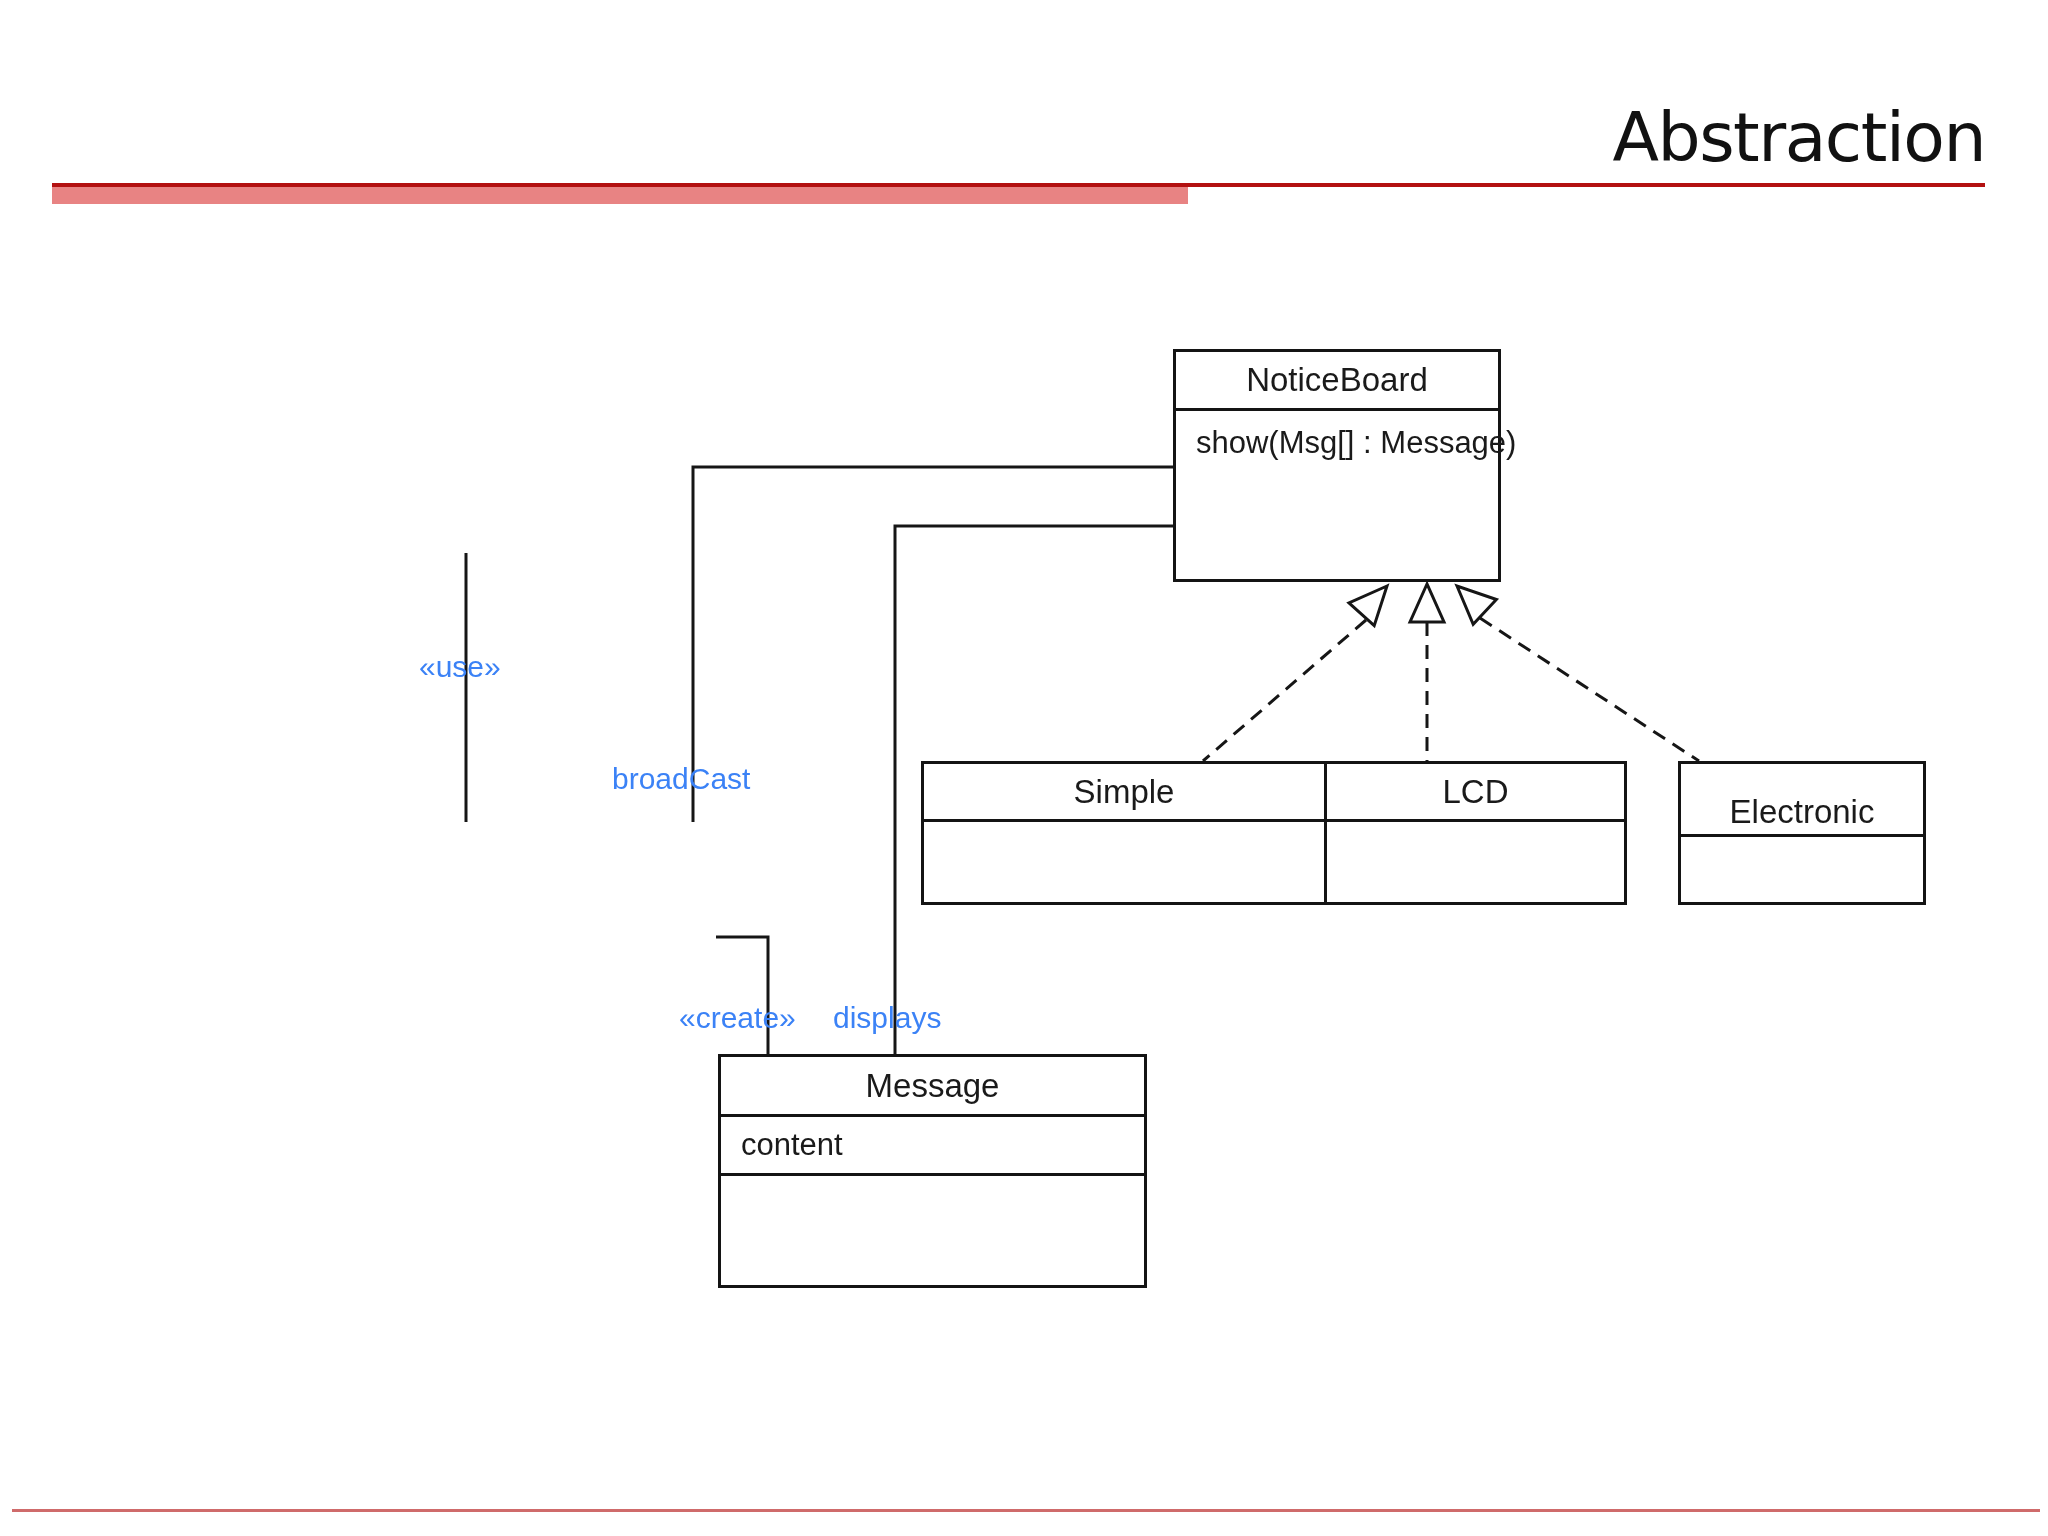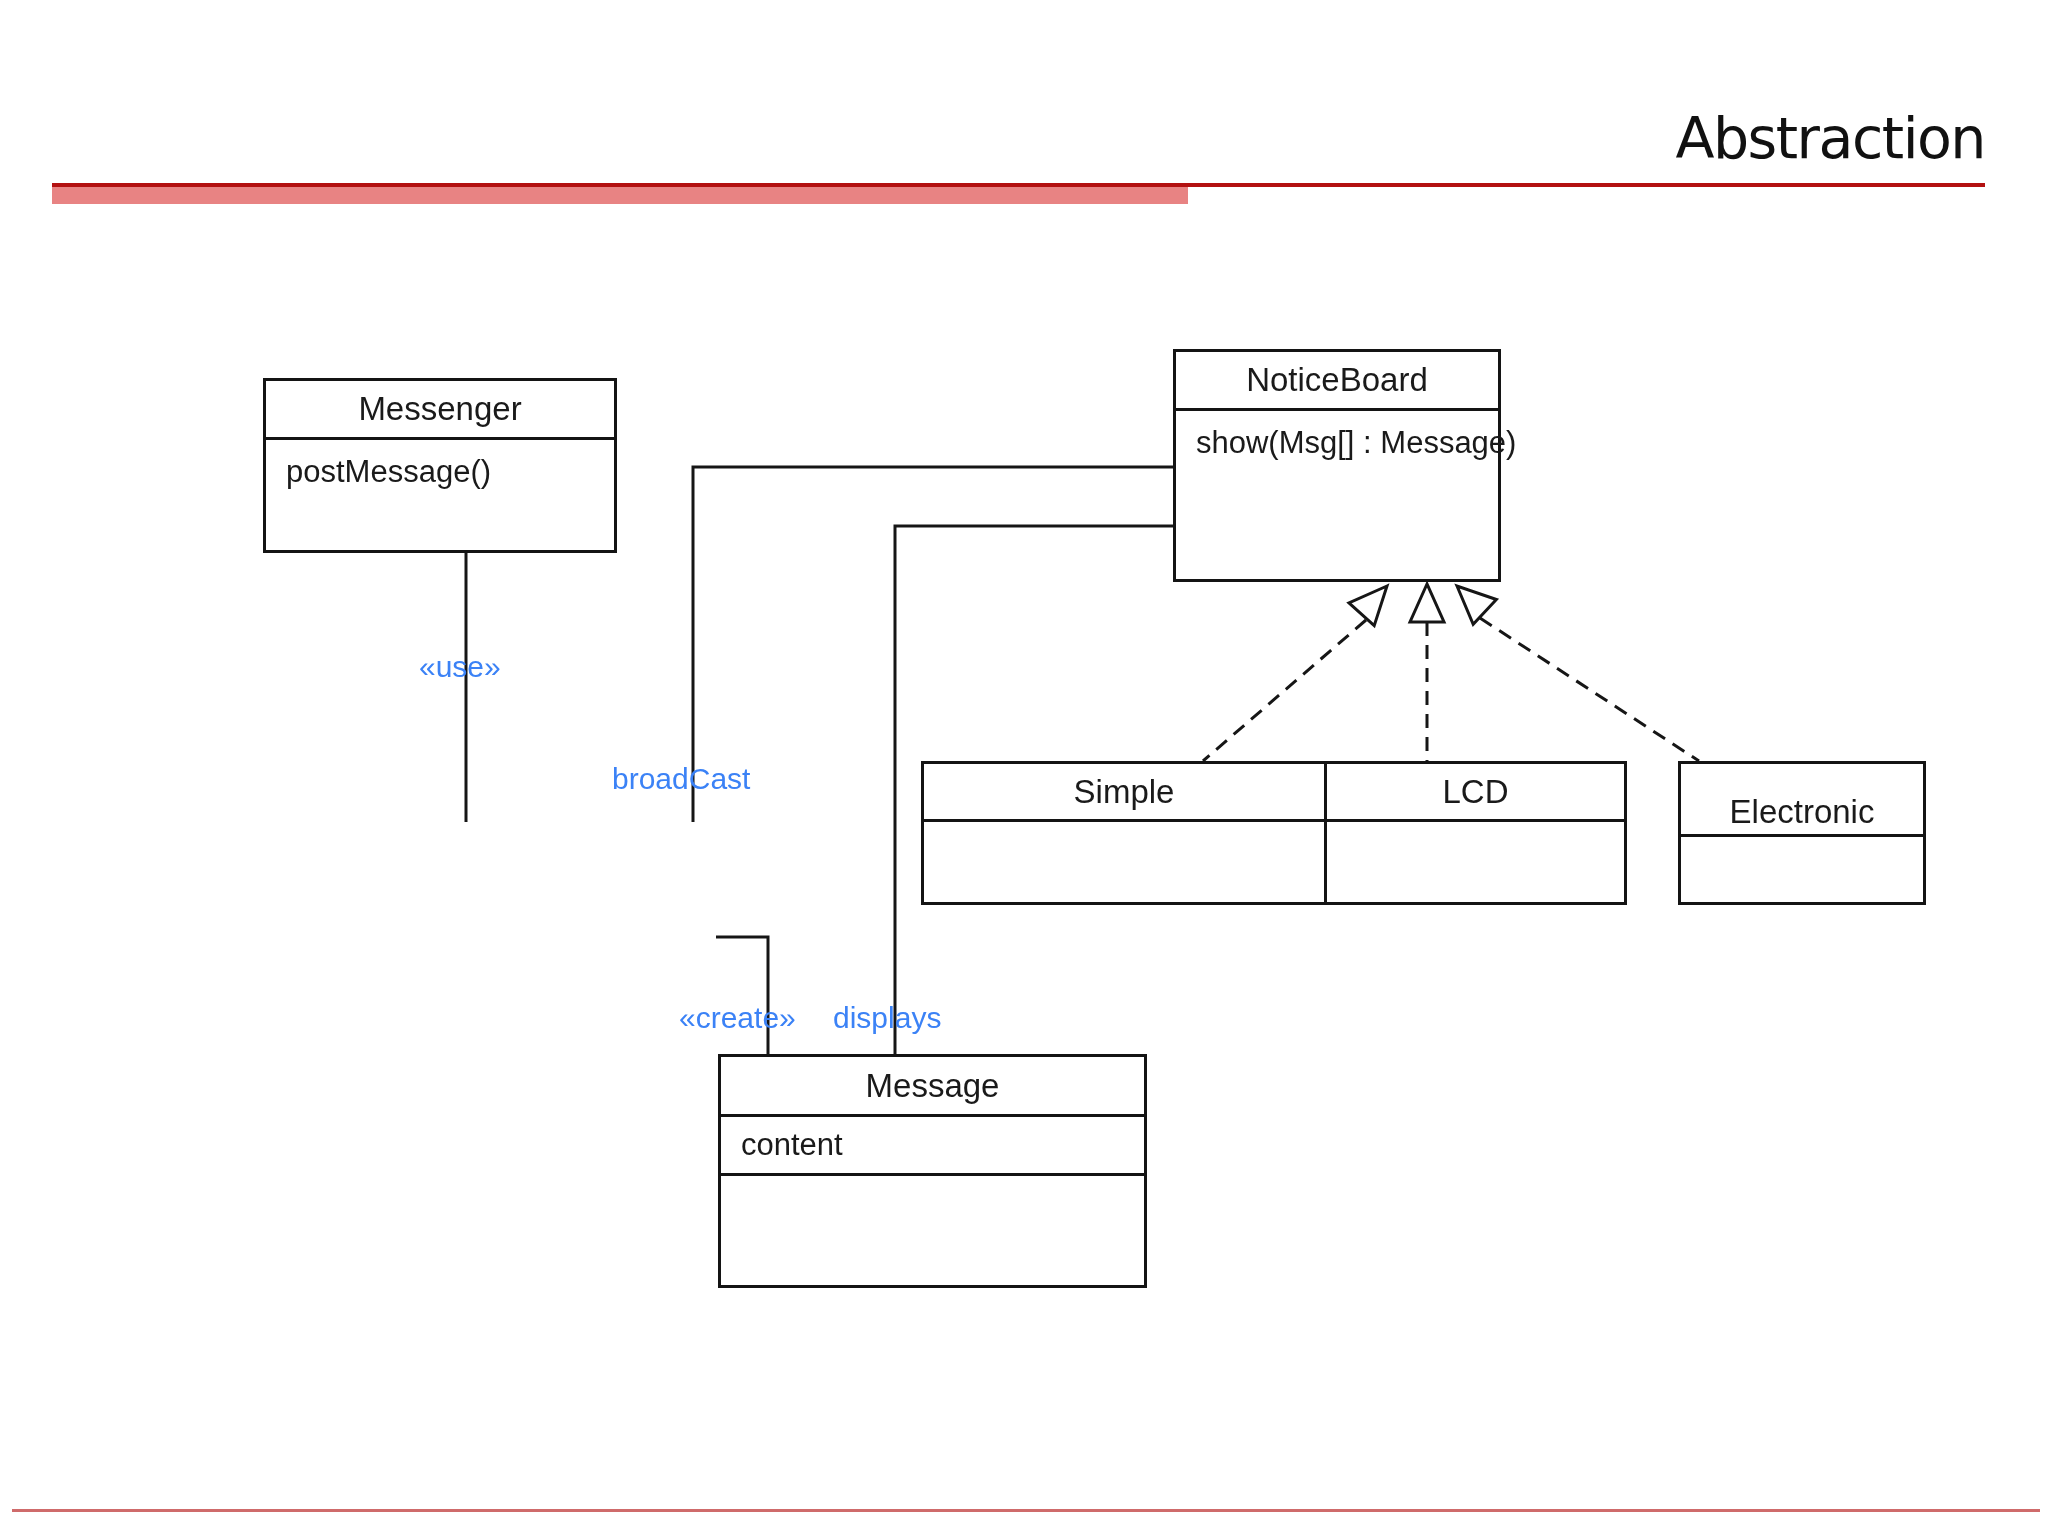--- a/index.html
+++ b/index.html
@@ -2,21 +2,21 @@
 <html><head>
 <meta charset="utf-8">
 <style>
   html,body{margin:0;padding:0;background:#ffffff;}
   .slide{
     position:relative;width:2048px;height:1536px;background:#ffffff;overflow:hidden;
     font-family:"Liberation Sans","DejaVu Sans",sans-serif;color:#1a1a1a;
   }
   .slide-title{
     position:absolute;top:96px;right:63px;width:900px;text-align:right;
-    font-size:57px;line-height:84px;letter-spacing:-1.5px;color:#111;
+    font-size:68px;line-height:84px;letter-spacing:-1.5px;color:#111;
     font-family:"DejaVu Sans","Liberation Sans",sans-serif;
   }
   .rule-thin{position:absolute;left:52px;top:183px;width:1933px;height:4px;background:#b31111;}
   .rule-thick{position:absolute;left:52px;top:187px;width:1136px;height:17px;background:#e88383;}
   .rule-bottom{position:absolute;left:12px;top:1509px;width:2028px;height:3px;background:#cf6b6b;}
 
   svg.connectors{position:absolute;left:0;top:0;width:2048px;height:1536px;}
   .edge{stroke:#161616;stroke-width:3;fill:none;}
   .edge-dashed{stroke:#161616;stroke-width:3;fill:none;stroke-dasharray:14 9;}
   .tri{fill:#ffffff;stroke:#161616;stroke-width:3;}
@@ -54,24 +54,20 @@
 
     <path class="edge-dashed" d="M1366,620 L1203,761"></path>
     <path class="edge-dashed" d="M1427,622 L1427,761"></path>
     <path class="edge-dashed" d="M1480,618 L1699,761"></path>
 
     <polygon class="tri" points="1387,586 1370,624 1404,624" transform="rotate(42 1387 586)"></polygon>
     <polygon class="tri" points="1427,584 1410,622 1444,622"></polygon>
     <polygon class="tri" points="1457,586 1440,624 1474,624" transform="rotate(-47 1457 586)"></polygon>
   </svg>
 
-  <div class="uml-class" style="left:263px;top:378px;width:354px;height:175px;">
-    <div class="cname" style="height:59px;">Messenger</div>
-    <div class="cbody">postMessage()</div>
-  </div>
 
   <div class="uml-class" style="left:1173px;top:349px;width:328px;height:233px;">
     <div class="cname" style="height:59px;">NoticeBoard</div>
     <div class="cbody">show(Msg[] : Message)</div>
   </div>
 
 
   <div class="uml-class" style="left:921px;top:761px;width:406px;height:144px;">
     <div class="cname" style="height:58px;">Simple</div>
     <div class="cbody"></div>

